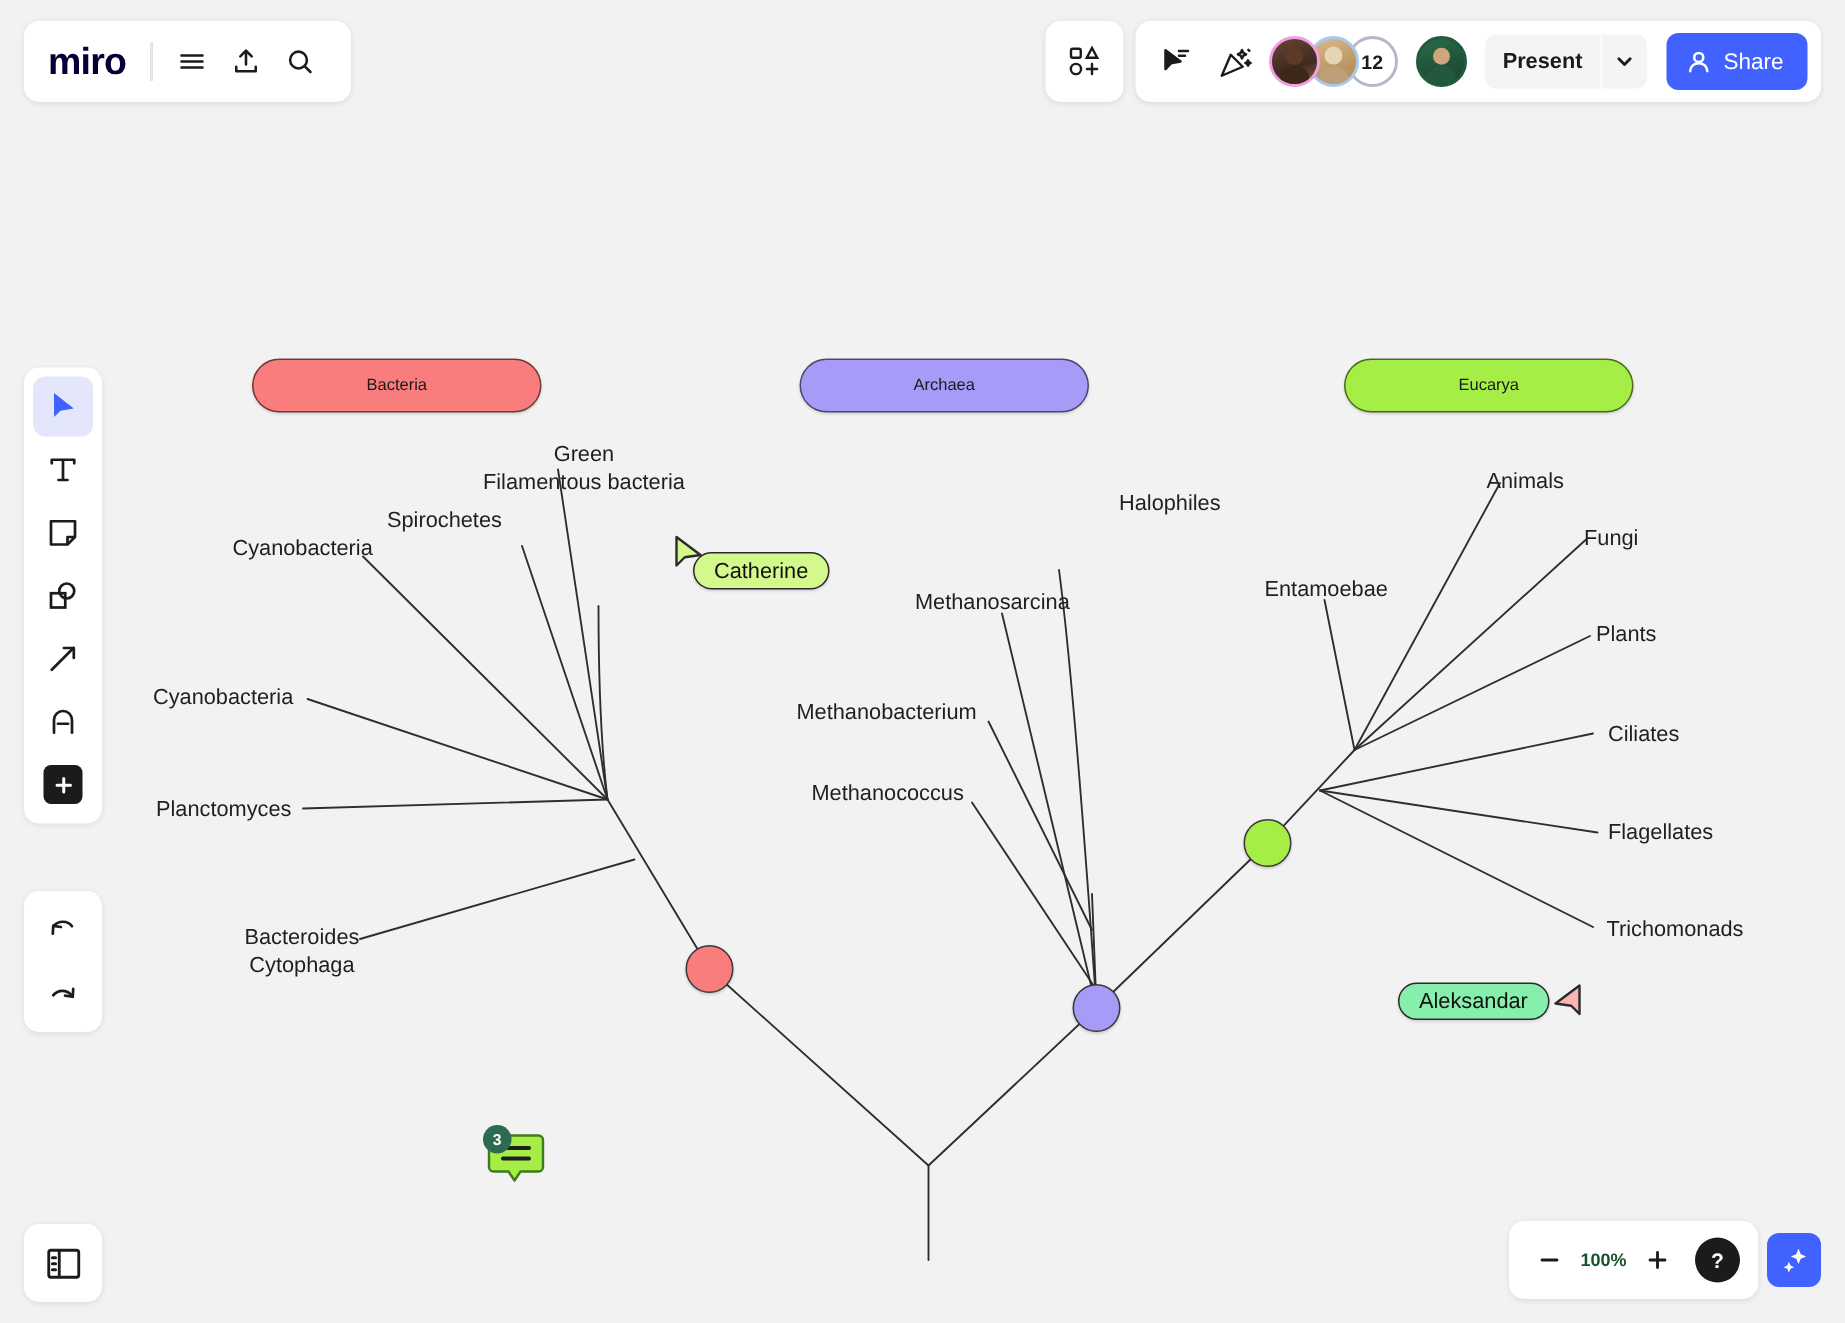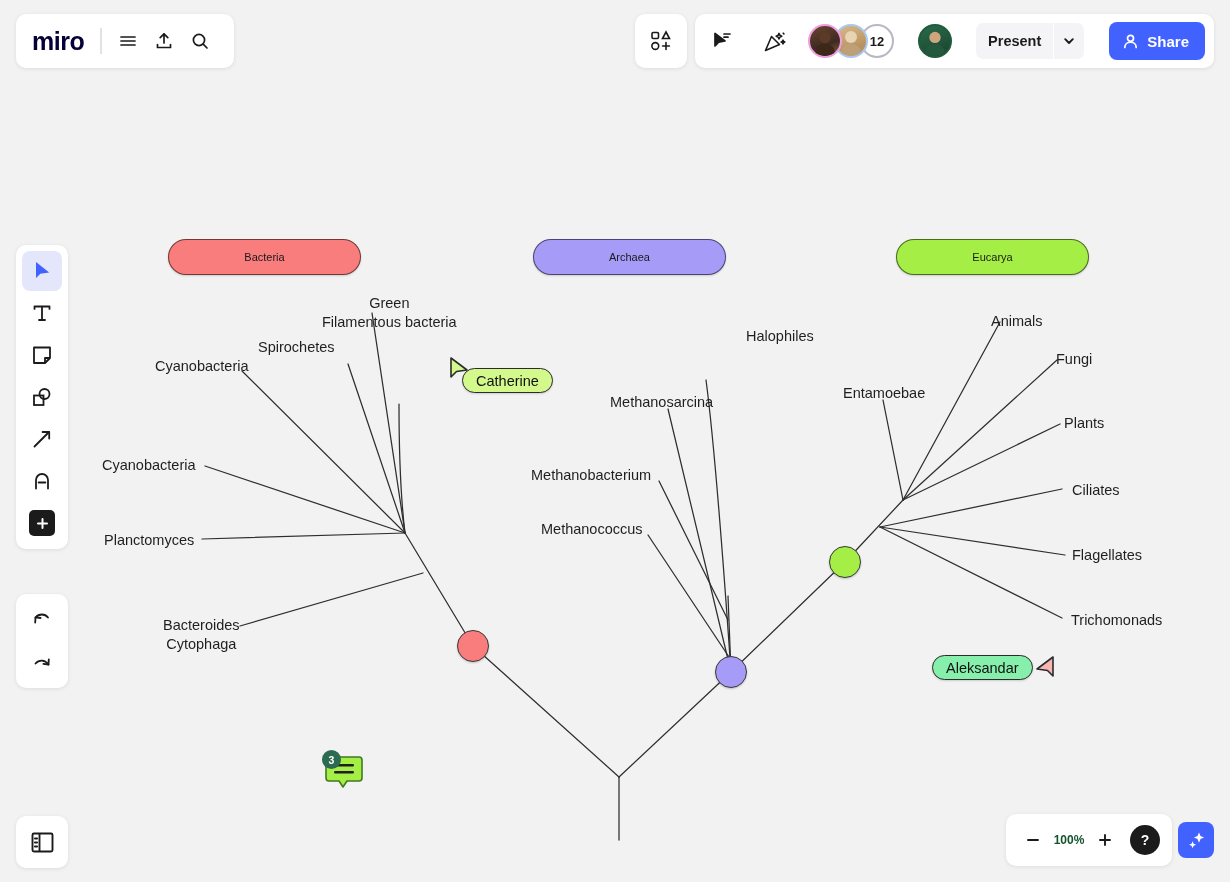--- a/index.html
+++ b/index.html
@@ -119,21 +119,21 @@
     height: 54px;
     display: flex; align-items: center; gap: 8px;
   }
   .tb-panel {
     height: 54px; background: #fff;
     border-radius: 10px;
     display: flex; align-items: center;
     box-shadow: 0 1px 4px rgba(0,0,0,.09);
   }
   #apps-panel { width: 52px; justify-content: center; }
-  #collab-panel { padding: 0 9px; gap: 16px; }
+  #collab-panel { padding: 0 9px; gap: 4px; }
 
   .avatar {
     width: 34px; height: 34px; border-radius: 50%;
     border: 2.5px solid #ccc;
     background-size: cover;
     display: flex; align-items: center; justify-content: center;
     font-size: 13px; font-weight: 600; color: #1b1b1b;
     overflow: hidden; position: relative;
   }
   .av-stack { display: flex; align-items: center; }
@@ -151,21 +151,21 @@
     height: 36px; width: 30px;
     border-radius: 0 7px 7px 0;
     background: #f4f4f6;
     display: flex; align-items: center; justify-content: center;
     margin-left: 1px; cursor: pointer;
   }
   .share-btn {
     height: 38px; padding: 0 16px 0 13px;
     border-radius: 8px;
     background: #4262ff;
-    color: #fff; font-size: 15px; font-weight: 700;
+    color: #fff; font-size: 15px; font-weight: 400;
     display: flex; align-items: center; gap: 8px;
     cursor: pointer;
   }
 
   
   #left-tools {
     position: absolute; left: 16px; top: 245px;
     width: 52px; background: #fff;
     border-radius: 10px;
     padding: 6px 0;

